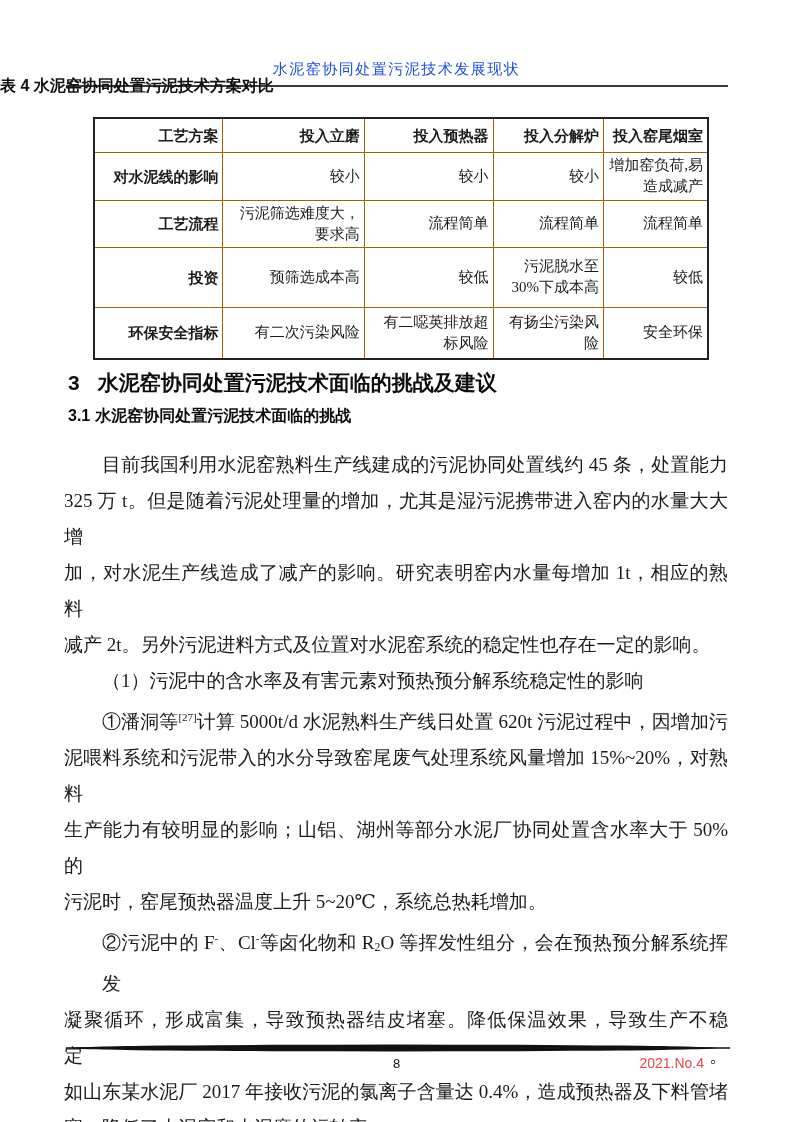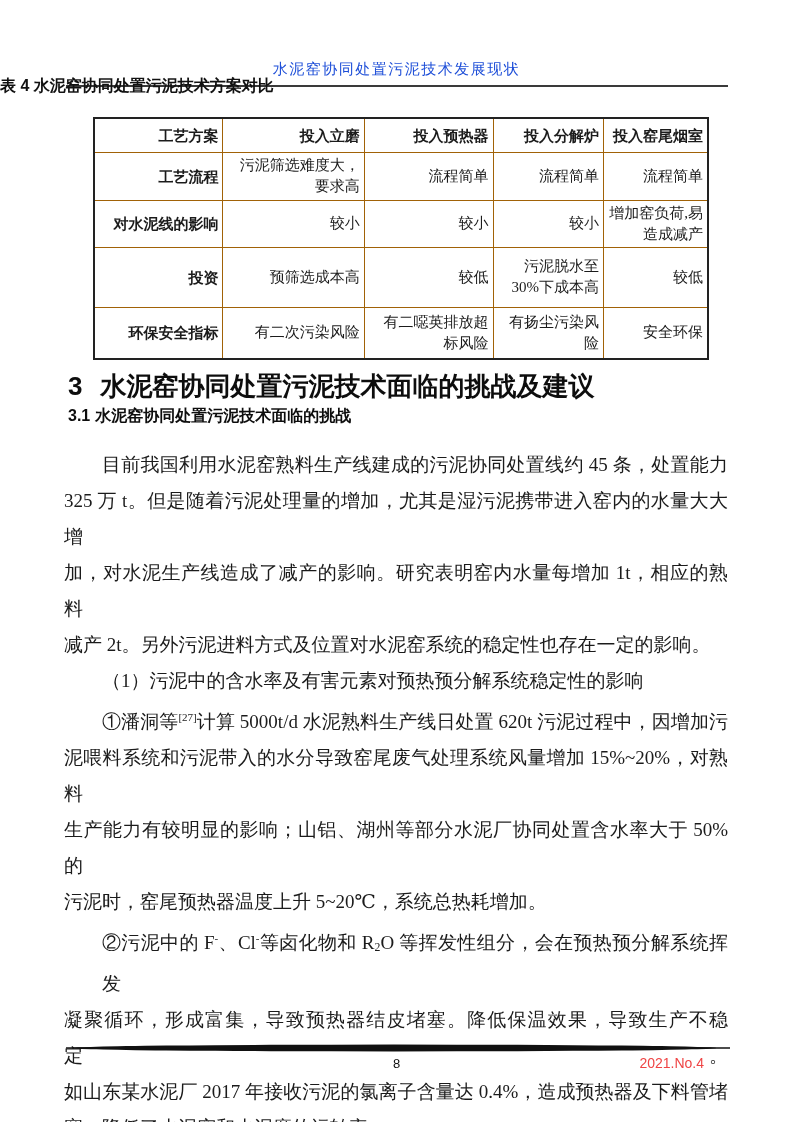--- a/index.html
+++ b/index.html
@@ -34,21 +34,21 @@
   }
   table.cmp thead tr{height:34px;}
   table.cmp tbody tr:nth-child(1){height:48px;}
   table.cmp tbody tr:nth-child(2){height:47px;}
   table.cmp tbody tr:nth-child(3){height:60px;padding-left:19px;}
   table.cmp tbody tr:nth-child(4){height:52px;}
 
   .h1{
     position:absolute;top:369px;left:68px;right:60px;
     font-family:"Liberation Sans","DejaVu Sans",sans-serif;font-weight:bold;
-    font-size:26px;color:#0d0d0d;
+    font-size:21px;color:#0d0d0d;
   }
   .h1 .num{margin-right:18px;}
   .h2{
     position:absolute;top:406px;left:68px;right:60px;
     font-family:"Liberation Sans","DejaVu Sans",sans-serif;font-weight:bold;
     font-size:16px;color:#0d0d0d;
   }
   .h2 .num{margin-right:5px;}
 
   .body-text{
@@ -93,32 +93,32 @@
       <tr>
         <th>工艺方案</th>
         <th>投入立磨</th>
         <th>投入预热器</th>
         <th>投入分解炉</th>
         <th>投入窑尾烟室</th>
       </tr>
     </thead>
     <tbody>
       <tr>
+        <th>对水泥线的影响</th>
+        <td>较小</td>
+        <td>较小</td>
+        <td>较小</td>
+        <td>增加窑负荷,易造成减产</td>
+      </tr>
+      <tr>
         <th>工艺流程</th>
         <td>污泥筛选难度大，要求高</td>
         <td>流程简单</td>
         <td>流程简单</td>
         <td>流程简单</td>
-      </tr>
-      <tr>
-        <th>对水泥线的影响</th>
-        <td>较小</td>
-        <td>较小</td>
-        <td>较小</td>
-        <td>增加窑负荷,易造成减产</td>
       </tr>
       <tr>
         <th>投资</th>
         <td>预筛选成本高</td>
         <td>较低</td>
         <td>污泥脱水至 30%下成本高</td>
         <td>较低</td>
       </tr>
       <tr>
         <th>环保安全指标</th>

